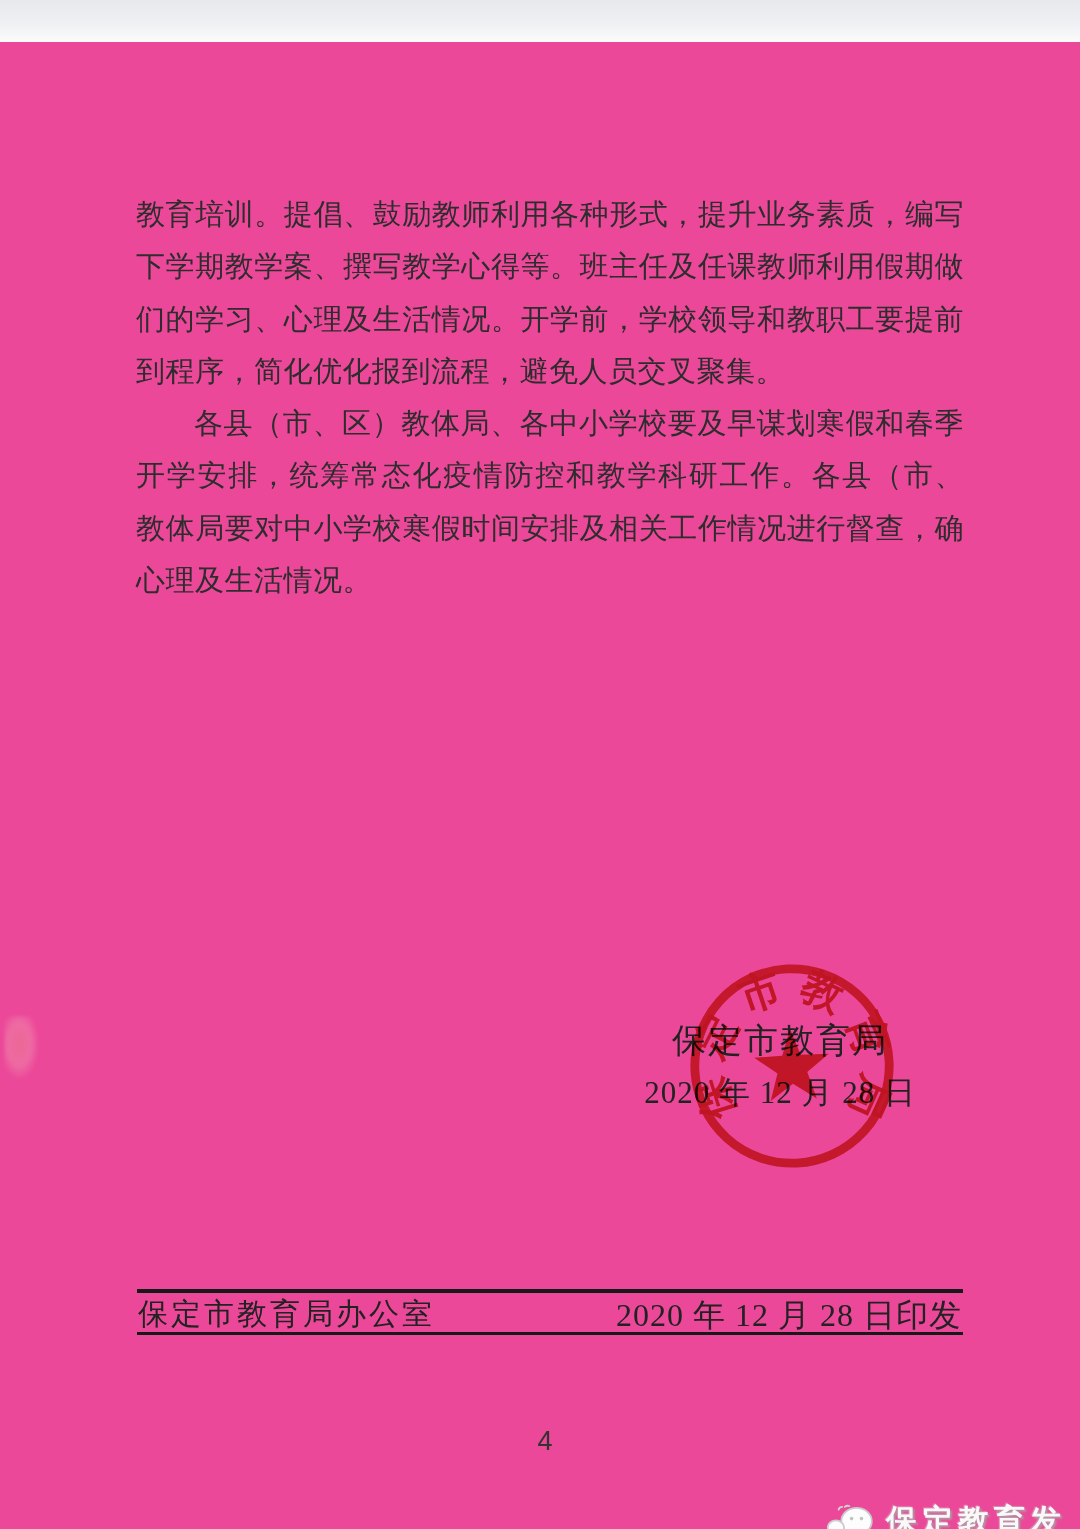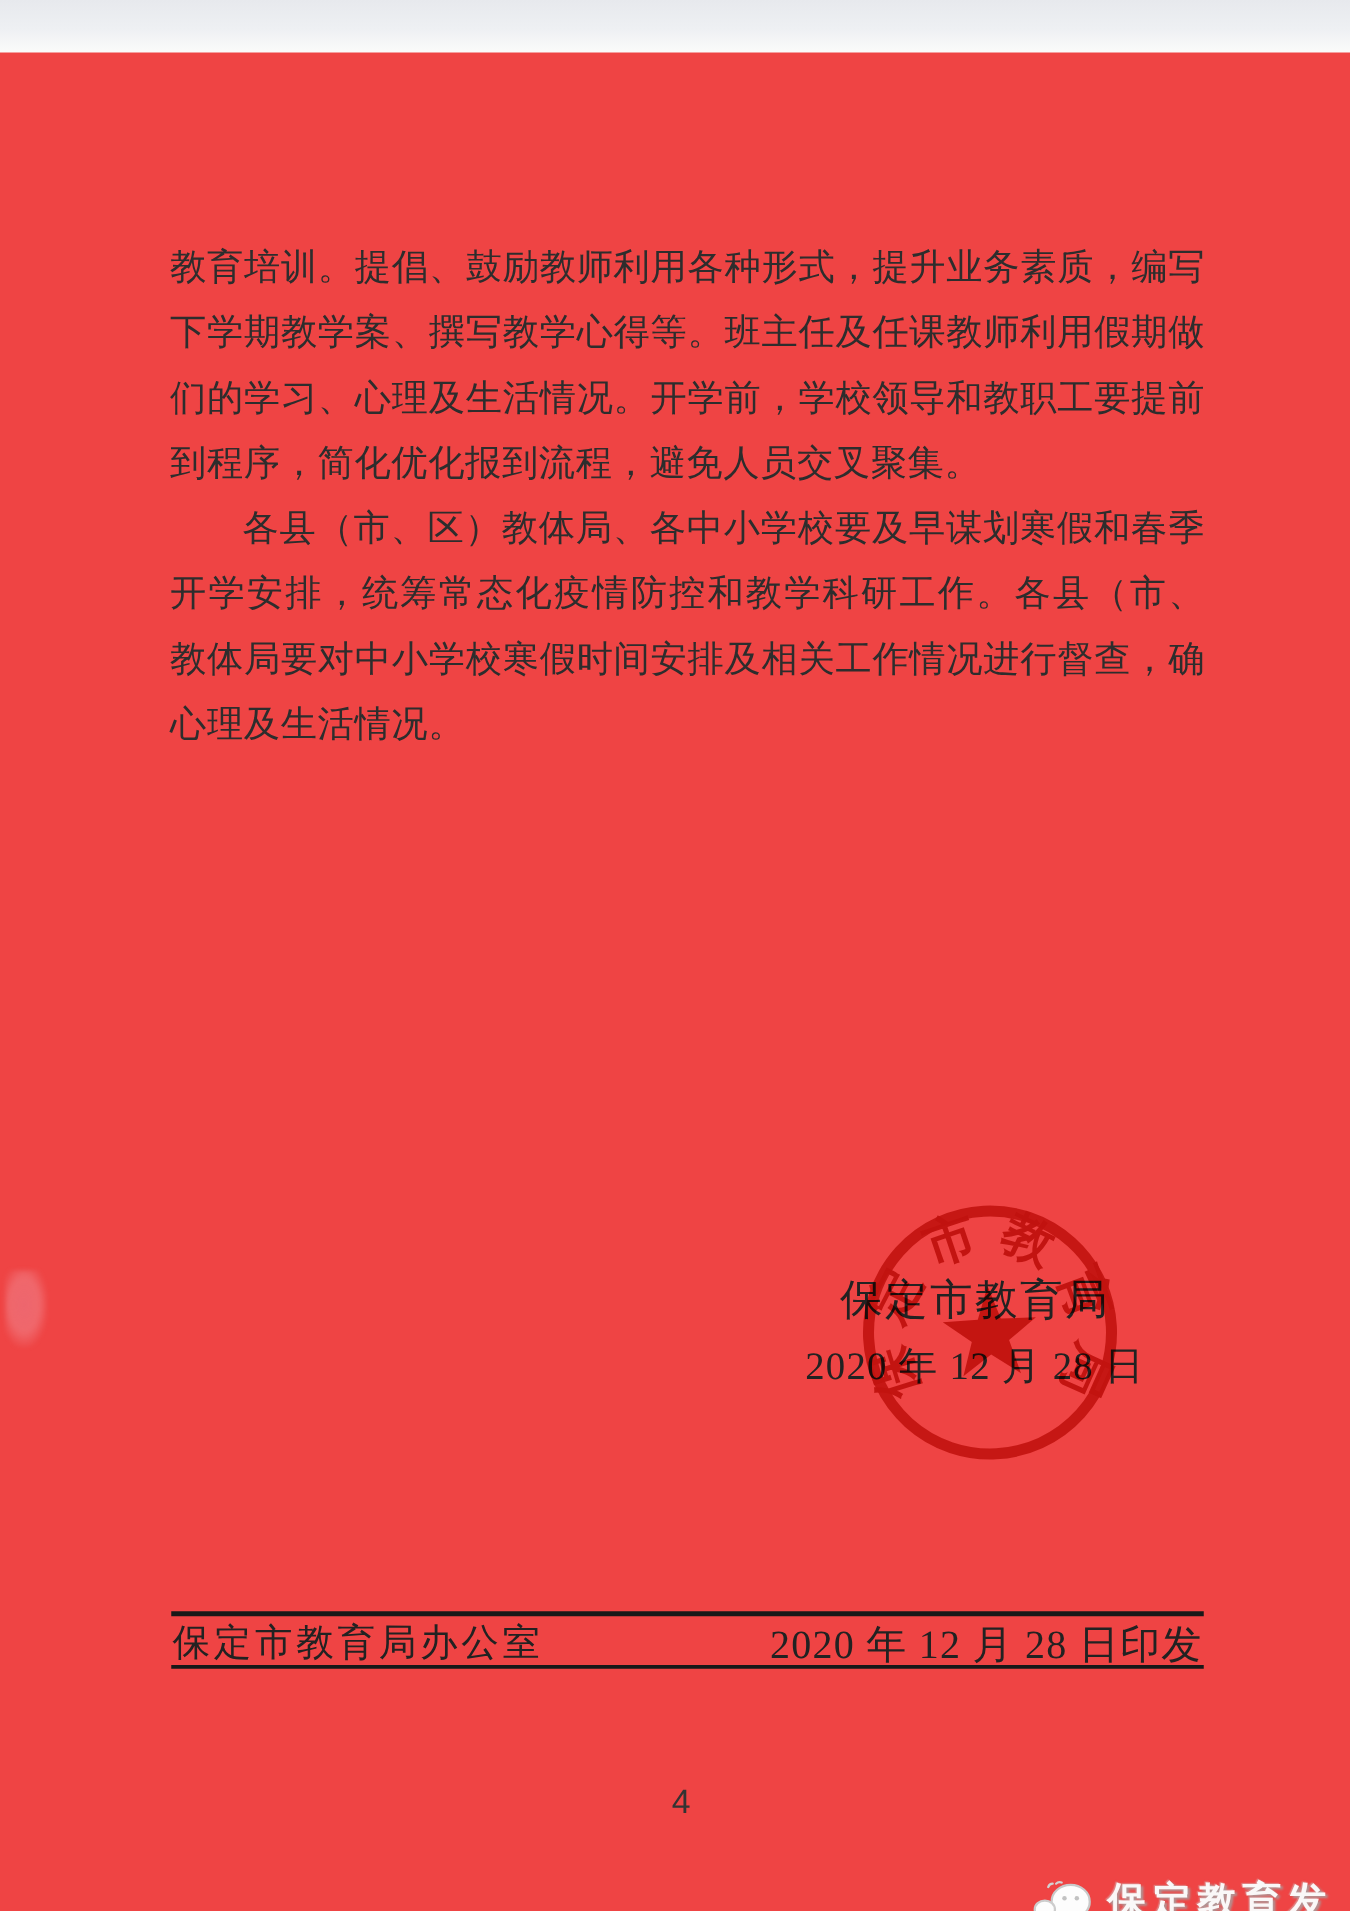--- a/index.html
+++ b/index.html
@@ -1,18 +1,18 @@
 <!DOCTYPE html>
 <html><head>
 <meta charset="utf-8">
 <style>
   html,body{margin:0;padding:0;background:#e8e8e8;}
   .page{
     position:relative;width:1080px;height:1529px;margin:0 auto;
-    background:#ef4444;overflow:hidden;
+    background:#ec4899;overflow:hidden;
     font-family:"Liberation Serif","DejaVu Serif",serif;
   }
   .top-band{
     position:absolute;left:0;top:0;width:1080px;height:42px;
     background:linear-gradient(180deg,#e7e9ed 0%,#eef0f3 55%,#fbfbfa 100%);
   }
   .red-smudge{
     position:absolute;left:4px;top:1016px;width:34px;height:62px;
     background:radial-gradient(ellipse at 45% 45%,rgba(236,130,145,.55) 0%,rgba(242,170,182,.35) 45%,rgba(255,255,255,0) 75%);
     filter:blur(1.5px);

